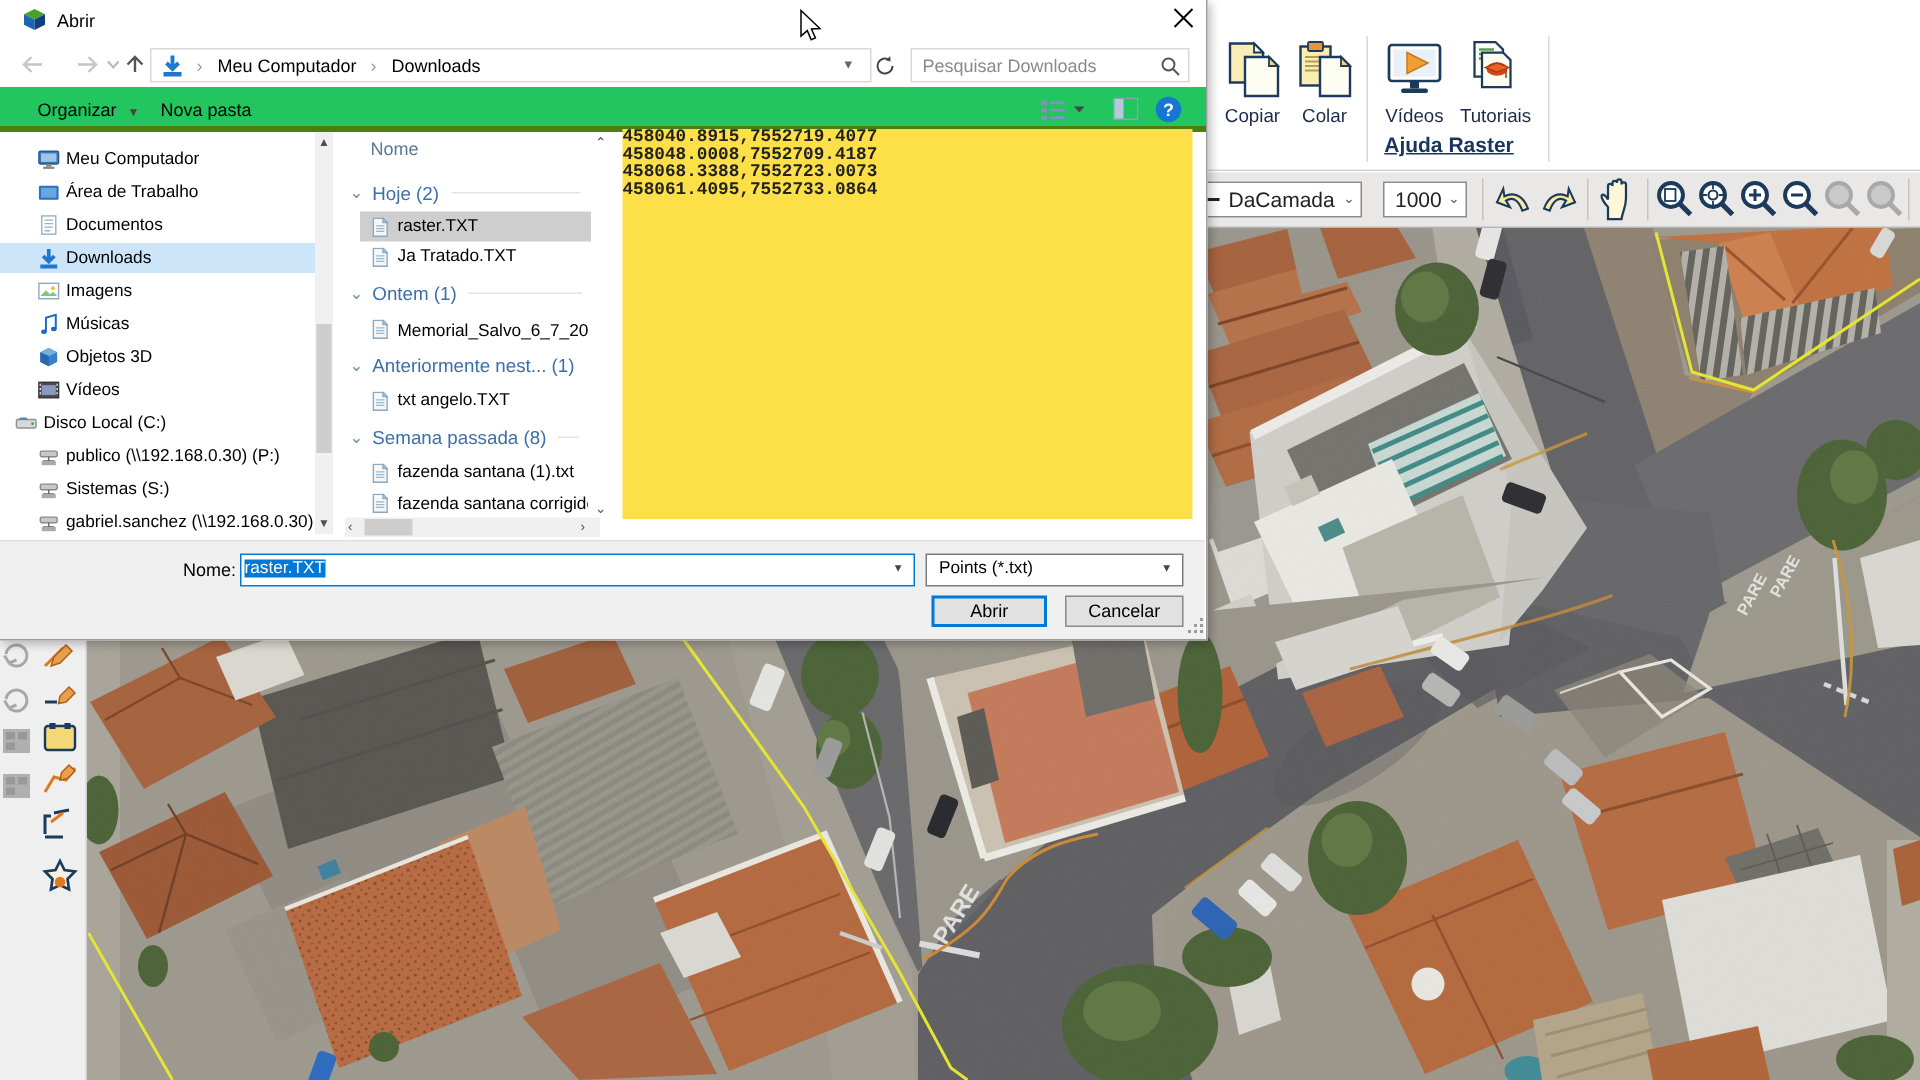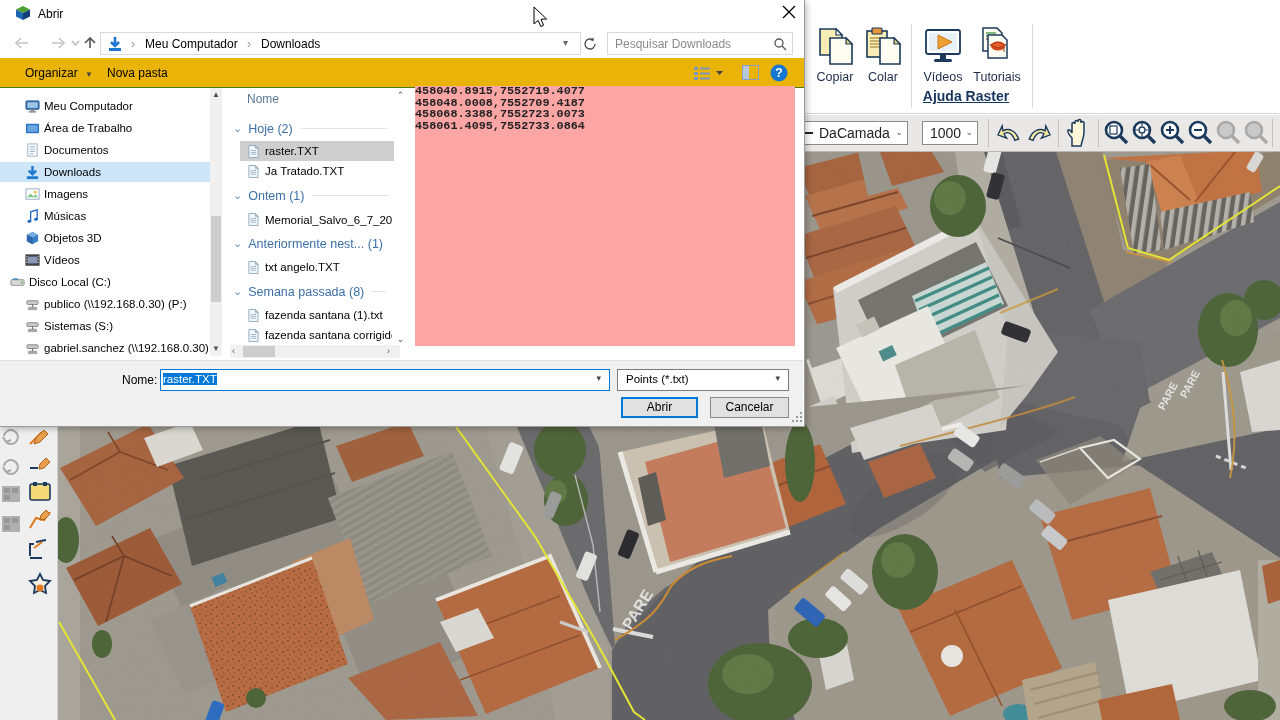--- a/index.html
+++ b/index.html
@@ -421,21 +421,21 @@
 
     <div class="abs" style="left:607px;top:3px;width:186px;height:23px;border:1px solid #d9d9d9;background:#fff;">
       <span class="abs" style="left:7px;top:4px;color:#8a8a8a;">Pesquisar Downloads</span>
       <svg class="abs" style="left:165px;top:4px;" width="14" height="14" viewBox="0 0 14 14">
         <circle cx="6" cy="6" r="4" stroke="#555" stroke-width="1.3" fill="none"></circle>
         <path d="M9 9 L13 13" stroke="#555" stroke-width="1.3"></path>
       </svg>
     </div>
   </div>
 
-  <div class="abs" style="left:0;top:58px;width:100%;height:30px;background:#eab308;border-bottom:1px solid #4d7c0f;padding-left:48px;">
+  <div class="abs" style="left:0;top:58px;width:100%;height:30px;background:#22c55e;border-bottom:4px solid #4d7c0f;padding-left:48px;">
     <span class="abs" style="left:25px;top:8px;">Organizar</span>
     <span class="abs" style="left:85px;top:12px;font-size:8px;color:#444;">▼</span>
     <span class="abs" style="left:107px;top:8px;">Nova pasta</span>
     <svg class="abs" style="left:694px;top:7px;" width="30" height="16" viewBox="0 0 30 16">
       <g fill="#7a96b8">
           <rect x="0" y="2" width="4" height="3"></rect>
           <rect x="0" y="7" width="4" height="3"></rect>
           <rect x="0" y="12" width="4" height="3"></rect>
         </g>
       <g stroke="#7a96b8" stroke-width="2">
@@ -654,21 +654,21 @@
     <div class="abs" style="left:0;top:0;width:13px;height:14px;color:#505050;font-size:9px;text-align:center;line-height:14px;">⌃</div>
     <div class="abs" style="left:0;top:244px;width:13px;height:14px;color:#505050;font-size:9px;text-align:center;line-height:14px;">⌄</div>
   </div>
 
   <div class="abs" style="left:230px;top:345px;width:170px;height:13px;background:#f0f0f0;">
     <div class="abs" style="left:2px;top:0;width:10px;height:13px;color:#505050;font-size:9px;line-height:13px;">‹</div>
     <div class="abs" style="left:13px;top:1px;width:32px;height:11px;background:#cdcdcd;"></div>
     <div class="abs" style="right:3px;top:0;width:10px;height:13px;color:#505050;font-size:9px;line-height:13px;">›</div>
   </div>
 
-  <div class="abs" style="left:415px;top:86px;width:380px;height:260px;background:#fca5a5;font-family:'Liberation Mono',monospace;font-size:11.8px;line-height:11.6px;color:#222;font-weight:bold;letter-spacing:0;white-space:pre;">458040.8915,7552719.4077
+  <div class="abs" style="left:415px;top:86px;width:380px;height:260px;background:#fde047;font-family:'Liberation Mono',monospace;font-size:11.8px;line-height:11.6px;color:#222;font-weight:bold;letter-spacing:0;white-space:pre;">458040.8915,7552719.4077
 458048.0008,7552709.4187
 458068.3388,7552723.0073
 458061.4095,7552733.0864</div>
 
   <div class="abs" style="left:0;top:360px;width:803px;height:66px;background:#f0f0f0;border-top:1px solid #dfdfdf;">
     <span class="abs" style="left:122px;top:12px;">Nome:</span>
     <div class="abs" style="left:160px;top:8px;width:450px;height:22px;background:#fff;border:1px solid #0078d7;font-size:11.5px;">
       <span class="abs" style="left:2px;top:3px;background:#0078d7;color:#fff;">raster.TXT</span>
       <span class="abs" style="right:8px;top:3px;color:#444;font-size:9px;">▾</span>
     </div>

